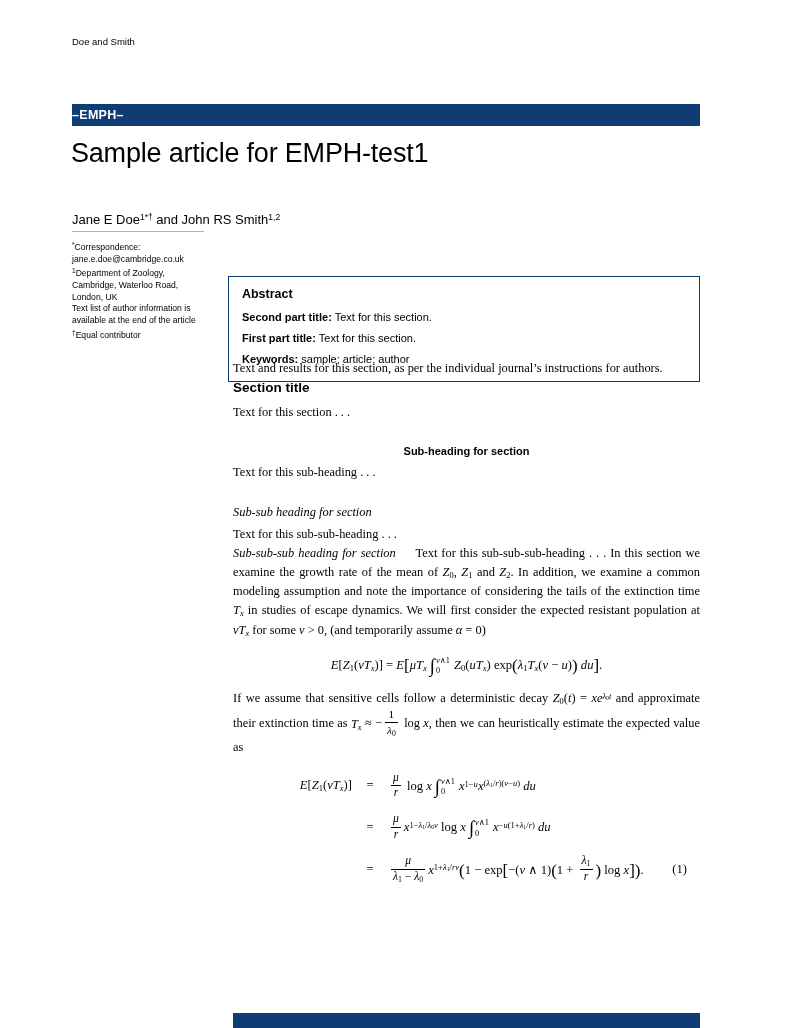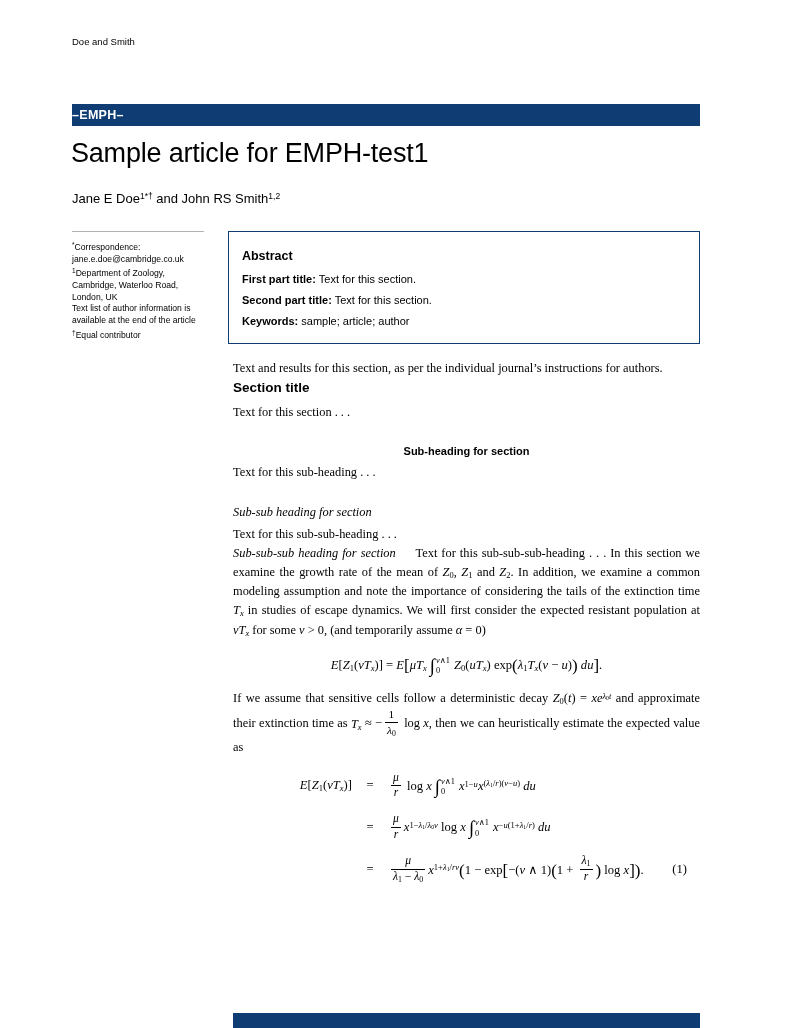--- a/index.html
+++ b/index.html
@@ -19,34 +19,34 @@
     font-family:"Liberation Sans","DejaVu Sans",sans-serif;}
 
   .banner{position:absolute;left:72px;top:104px;width:628px;height:22px;
     background:var(--accent);display:flex;align-items:center;}
   .banner-label{color:#fff;font-weight:bold;font-size:12.5px;padding-left:0;
     letter-spacing:.3px;font-family:"Liberation Sans","DejaVu Sans",sans-serif;}
 
   .article-title{position:absolute;left:71px;top:138px;font-weight:normal;
     font-size:27px;letter-spacing:-.2px;
     font-family:"Liberation Sans","DejaVu Sans",sans-serif;}
-  .authors{position:absolute;left:72px;top:191px;font-size:13px;
+  .authors{position:absolute;left:72px;top:212px;font-size:13px;
     font-family:"Liberation Sans","DejaVu Sans",sans-serif;}
   .authors sup{font-size:8.5px;}
 
   .front{position:absolute;left:72px;top:231px;width:628px;display:flex;
     gap:24px;align-items:flex-start;}
   .sidebar{width:137px;border-top:1px solid #b3b3b3;padding-top:7px;
     font-size:8.6px;line-height:11.7px;
     font-family:"Liberation Sans","DejaVu Sans",sans-serif;}
   .sidebar sup{font-size:6.5px;}
 
   .abstract-box{width:489px;border:1.5px solid var(--accent);
-    padding:17px 13px 13px;font-size:11px;
-    font-family:"Liberation Sans","DejaVu Sans",sans-serif;}
+    padding:10px 13px 13px;font-size:11px;
+    font-family:"Liberation Sans","DejaVu Sans",sans-serif;margin-top:45px;}
   .abstract-heading{font-weight:bold;font-size:12.5px;margin-bottom:8px;}
   .abstract-item{margin-top:4px;line-height:1.55;}
   .abstract-item b{font-weight:bold;}
 
   .main{position:absolute;left:233px;top:359px;width:467px;
     font-size:12.4px;line-height:1.54;text-align:justify;}
   .main p{margin:0;}
   h2.sec{font-size:13.5px;font-weight:bold;margin:0 0 4px;text-align:left;
     font-family:"Liberation Sans","DejaVu Sans",sans-serif;}
   .sp-before{margin-top:21px;}
@@ -103,25 +103,25 @@
       <div class="side-line">Cambridge, Waterloo Road,</div>
       <div class="side-line">London, UK</div>
       <div class="side-line">Text list of author information is</div>
       <div class="side-line">available at the end of the article</div>
       <div class="side-line"><sup>†</sup>Equal contributor</div>
     </div>
 
     <div class="abstract-box">
       <div class="abstract-heading">Abstract</div>
       <div class="abstract-item">
-        <b>First part title:</b>
+        <b>Second part title:</b>
         <span>Text for this section.</span>
       </div>
       <div class="abstract-item">
-        <b>Second part title:</b>
+        <b>First part title:</b>
         <span>Text for this section.</span>
       </div>
       <div class="abstract-item">
         <b>Keywords:</b>
         <span>sample; article; author</span>
       </div>
     </div>
   </div>
 
   <div class="main">

